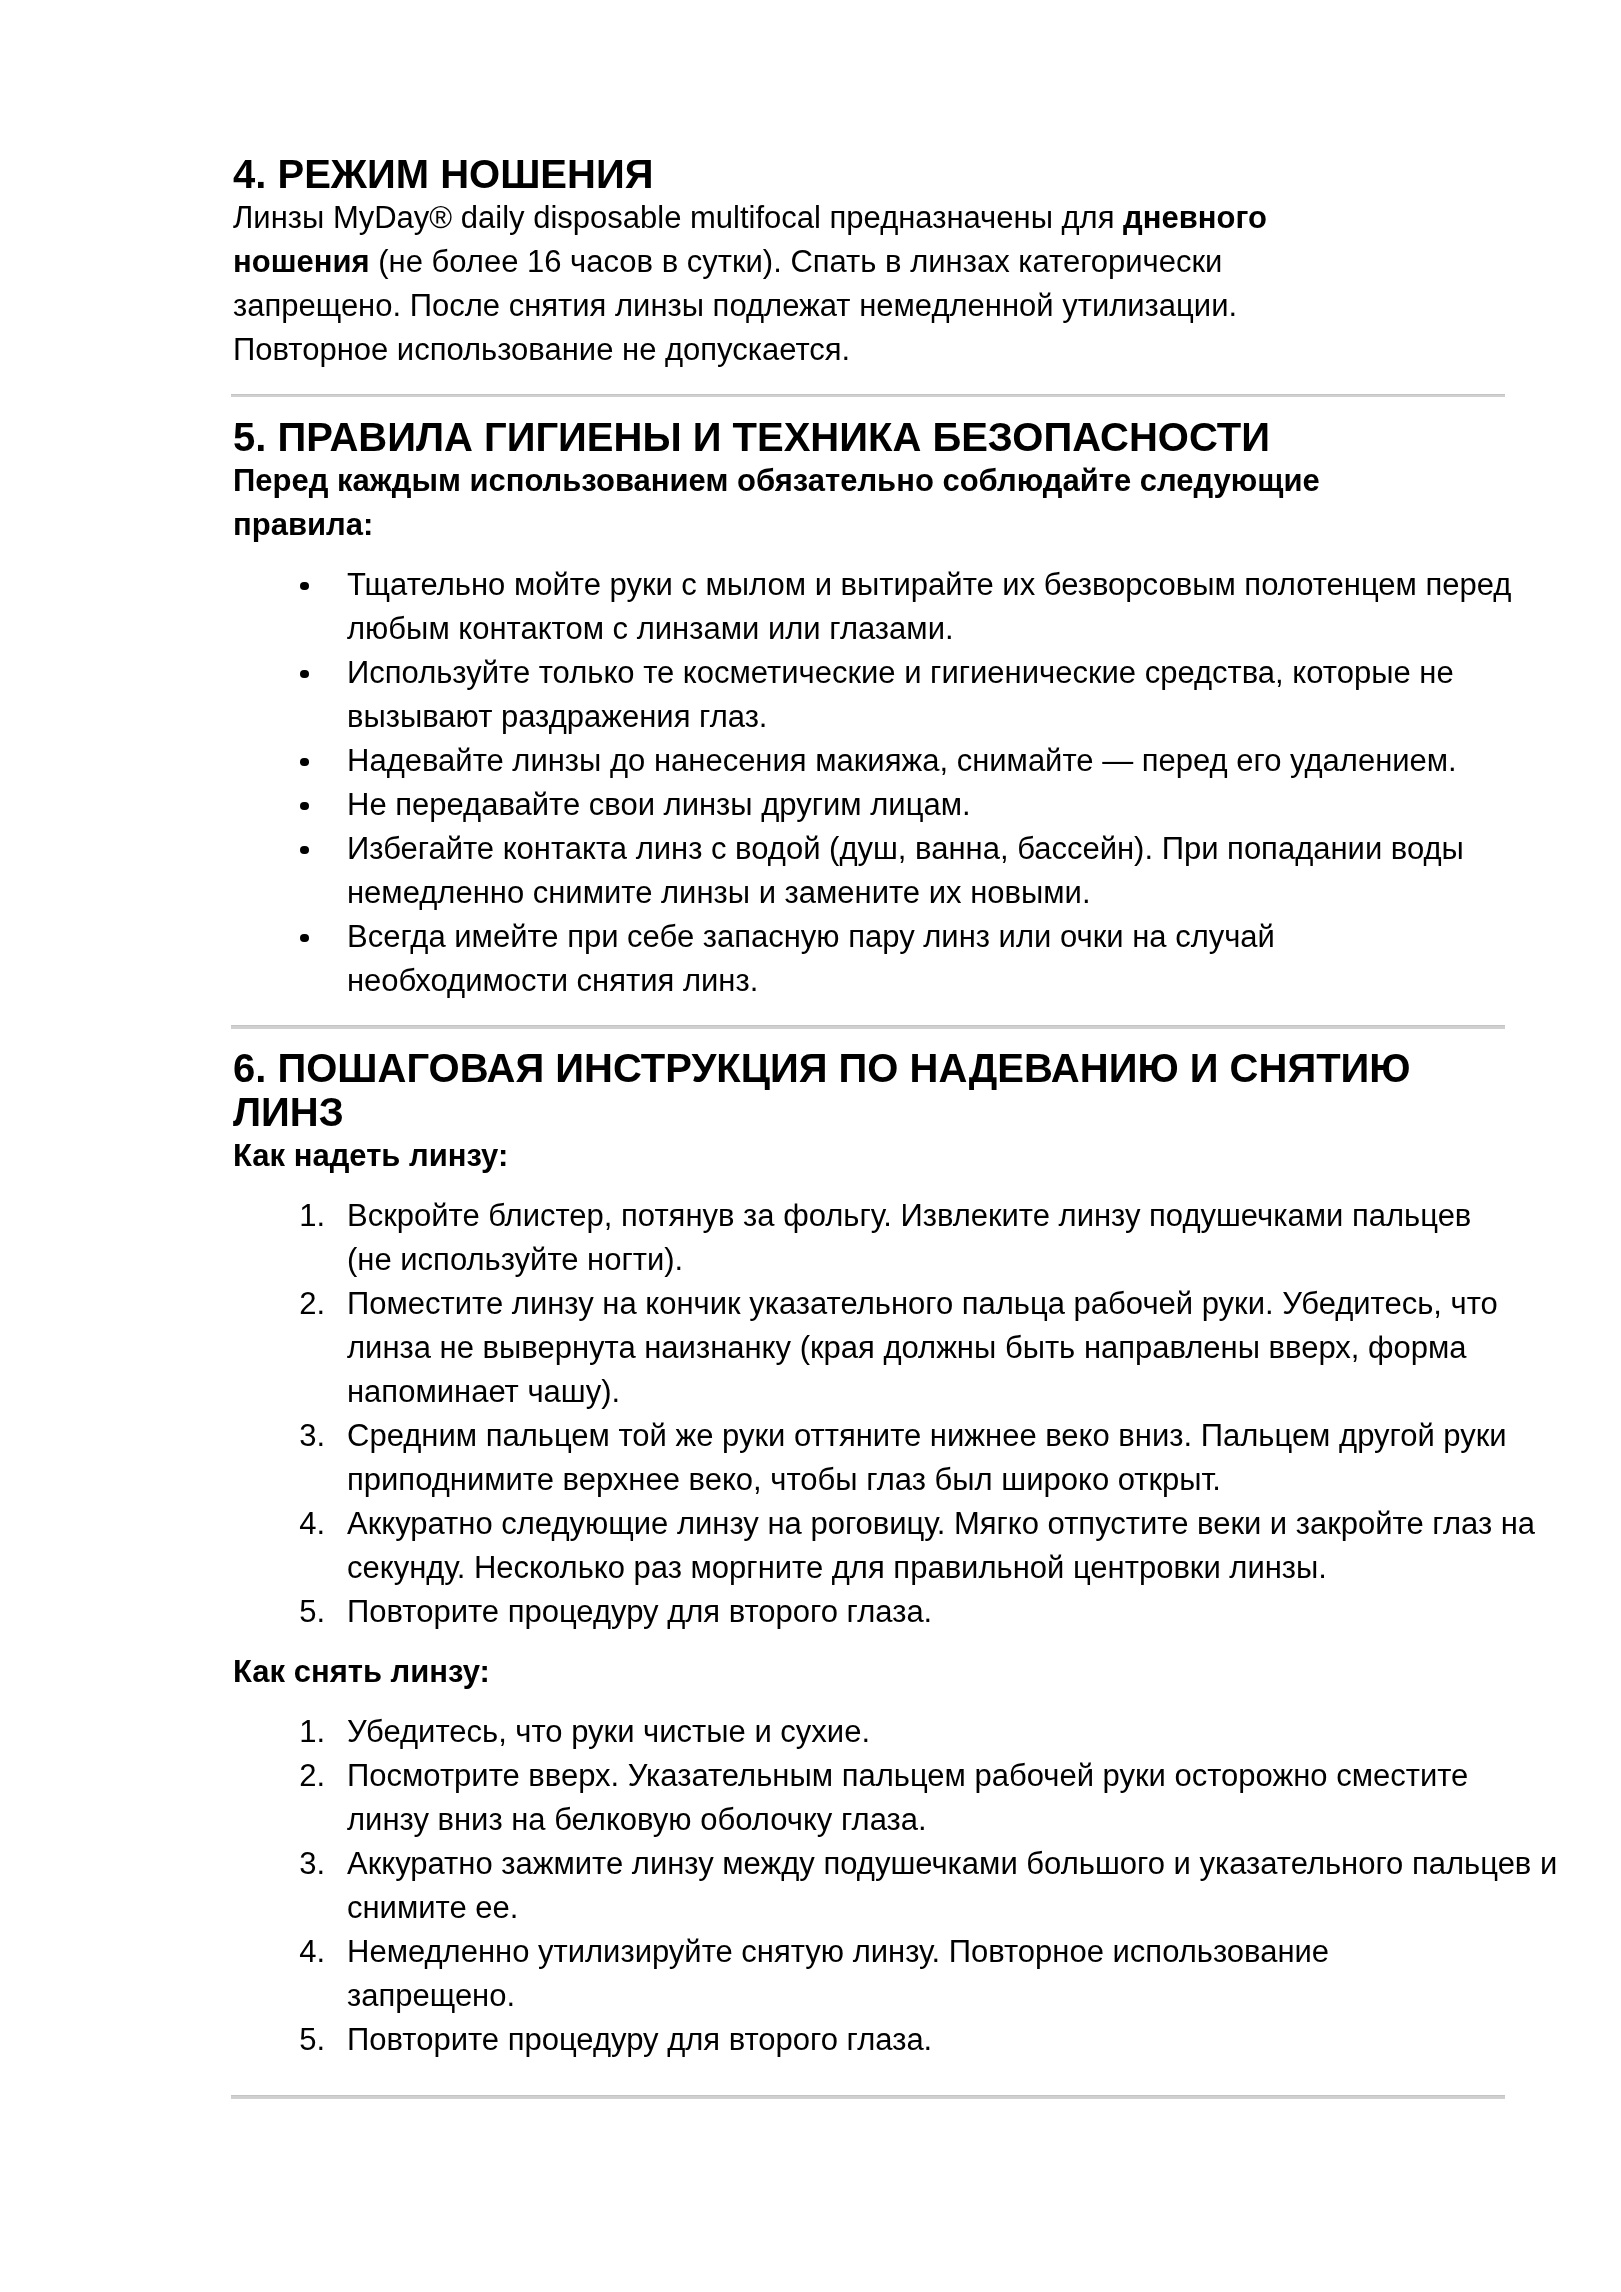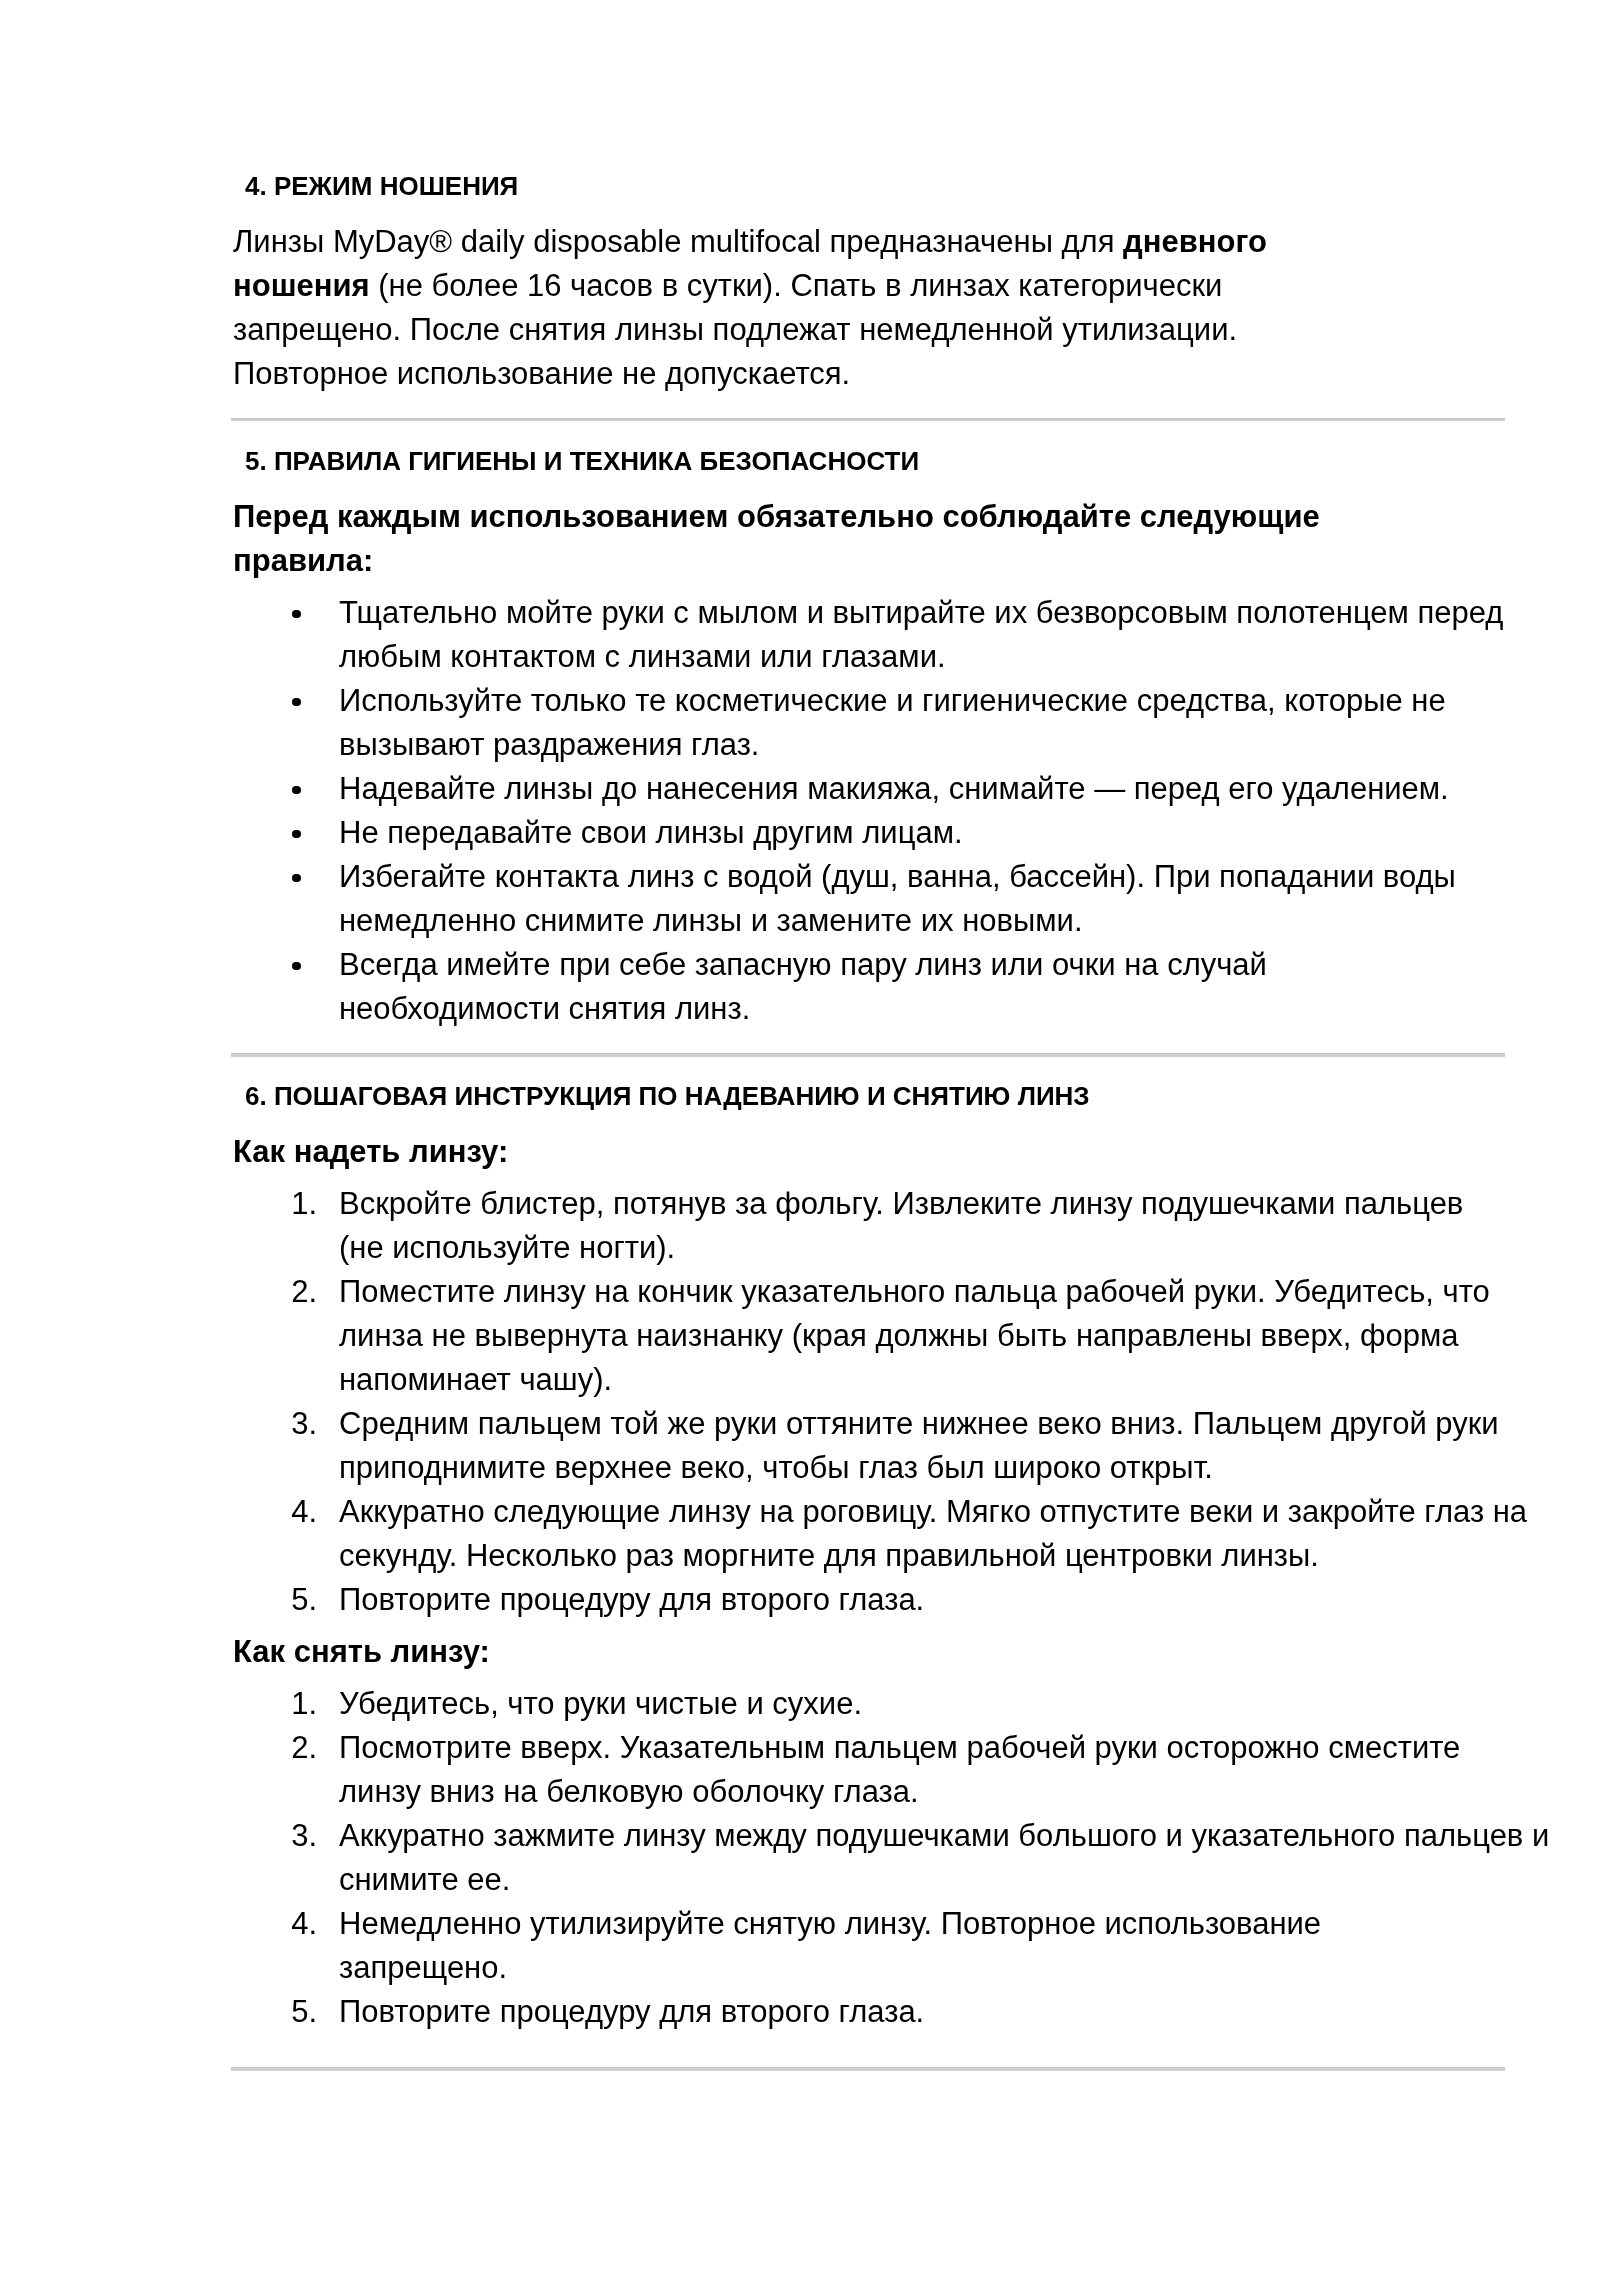--- a/index.html
+++ b/index.html
@@ -6,29 +6,29 @@
   body {
     width: 1621px; height: 2293px; position: relative; overflow: hidden;
     font-family: "Liberation Sans", sans-serif;
     color: #000000;
   }
   .page {
     position: absolute; left: 233px; top: 152px; width: 1274px;
     font-size: 31px; line-height: 44px;
   }
   h2 {
-    font-size: 26px; font-weight: bold; margin: 12px; line-height: 44px;
+    font-size: 40px; font-weight: bold; margin: 0; line-height: 44px;
   }
   p { margin: 0; }
   .bold { font-weight: bold; }
   .rule {
     height: 2.9px; background: #d0d0d0; border-top: 1px solid #c4c4c4;
     margin: 21.6px 0 17.6px -2px; width: 1274px;
   }
-  ul, ol { margin: 8px; padding: 0; list-style: none; }
+  ul, ol { margin: 16px; padding: 0; list-style: none; }
   li { position: relative; padding-left: 98px; }
   .bullet {
     position: absolute; left: 51px; top: 18.6px; width: 8.8px; height: 8.8px;
     border-radius: 50%; background: #000;
   }
   .num {
     position: absolute; left: 37px; width: 39px; text-align: right;
   }
   .sub { font-weight: bold; }
 </style>

